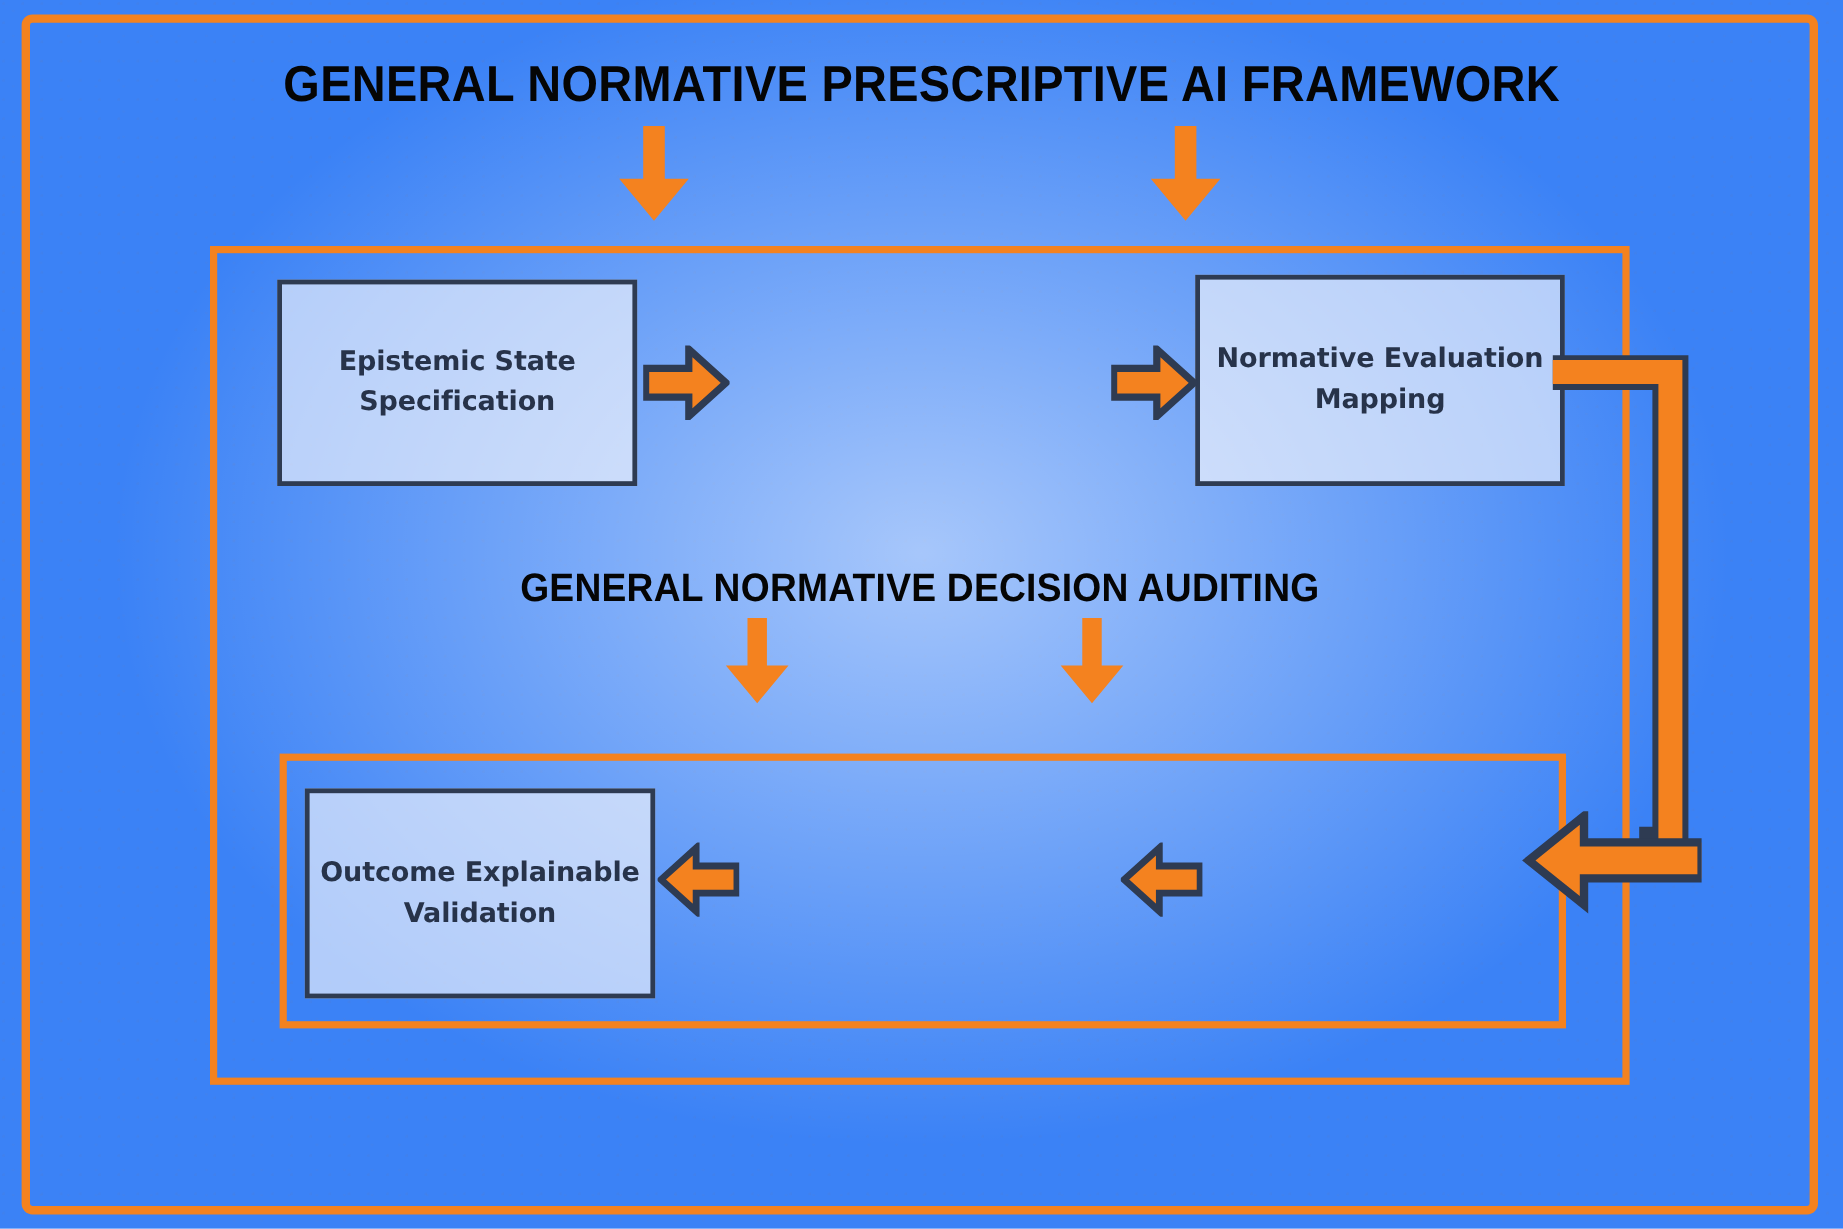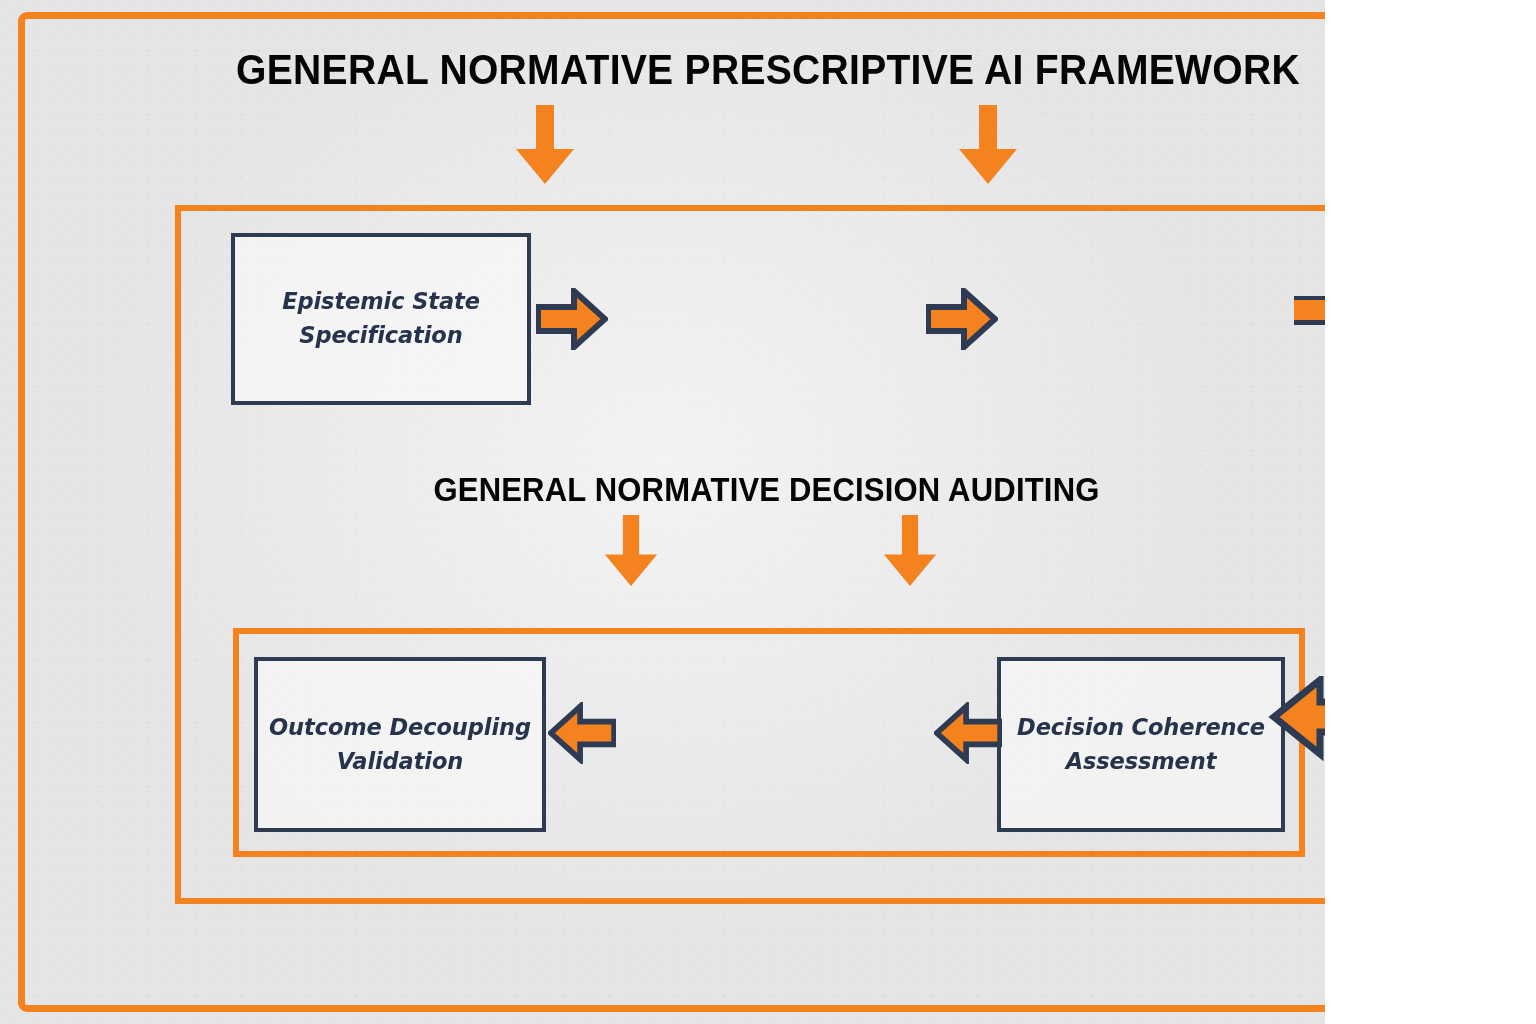--- a/index.html
+++ b/index.html
@@ -2,23 +2,23 @@
 <html><head>
 <meta charset="utf-8">
 <style>
   html, body {
     margin: 0;
     padding: 0;
     background: #ffffff;
   }
   #canvas {
     position: relative;
-    width: 1325px;
+    width: 1536px;
     height: 1024px;
-    background-color: #e5e5e5;
+    background-color: #3b82f6;
     overflow: hidden;
     font-family: "Liberation Sans", sans-serif;
   }
   
   #texture {
     position: absolute;
     inset: 0;
     background-image:
       radial-gradient(circle at 3px 3px, rgba(120,110,130,0.075) 1.1px, transparent 1.3px),
       radial-gradient(circle at 11px 9px, rgba(140,120,130,0.05) 1px, transparent 1.2px);
@@ -104,21 +104,20 @@
   .stage-box {
     position: absolute;
     border: 4px solid #2e3b52;
     background: rgba(252,250,251,0.62);
     box-sizing: border-box;
     display: flex;
     align-items: center;
     justify-content: center;
     text-align: center;
     z-index: 4;
-    font-style: italic;
   }
   .stage-label {
     font-family: "DejaVu Sans", "Liberation Sans", sans-serif;
     font-weight: bold;
     font-size: 22.5px;
     line-height: 1.49;
     color: #27334a;
     letter-spacing: -0.1px;
     padding: 0 6px;
     white-space: pre-line;
@@ -180,43 +179,43 @@
 
   <svg class="arrow" style="left:536px; top:288px;" width="72" height="62" viewBox="0 0 72 62">
     <path d="M2 19 H38 V3 L69 31 L38 59 V43 H2 Z" fill="#f4821f" stroke="#2e3b52" stroke-width="6" stroke-linejoin="miter"></path>
   </svg>
 
 
   <svg class="arrow" style="left:926px; top:288px;" width="72" height="62" viewBox="0 0 72 62">
     <path d="M2 19 H38 V3 L69 31 L38 59 V43 H2 Z" fill="#f4821f" stroke="#2e3b52" stroke-width="6" stroke-linejoin="miter"></path>
   </svg>
 
+  <div class="stage-box b-normative">
+    <span class="stage-label">Normative Evaluation
+Mapping</span>
+  </div>
 
   <div class="title-sub">GENERAL NORMATIVE DECISION
 AUDITING</div>
 
   <svg class="down-arrow" style="left:603px; top:515px;" width="56" height="72" viewBox="0 0 62 80">
     <path d="M22 0 H40 V44 H60 L31 79 L2 44 H22 Z" fill="#f4821f"></path>
   </svg>
   <svg class="down-arrow" style="left:882px; top:515px;" width="56" height="72" viewBox="0 0 62 80">
     <path d="M22 0 H40 V44 H60 L31 79 L2 44 H22 Z" fill="#f4821f"></path>
   </svg>
 
   <div class="stage-box b-outcome">
-    <span class="stage-label">Outcome Decoupling
+    <span class="stage-label">Outcome Explainable
 Validation</span>
   </div>
 
   <svg class="arrow" style="left:548px; top:702px;" width="68" height="62" viewBox="0 0 72 62">
     <path d="M70 19 H34 V3 L3 31 L34 59 V43 H70 Z" fill="#f4821f" stroke="#2e3b52" stroke-width="6" stroke-linejoin="miter"></path>
   </svg>
 
 
   <svg class="arrow" style="left:934px; top:702px;" width="68" height="62" viewBox="0 0 72 62">
     <path d="M70 19 H34 V3 L3 31 L34 59 V43 H70 Z" fill="#f4821f" stroke="#2e3b52" stroke-width="6" stroke-linejoin="miter"></path>
   </svg>
 
-  <div class="stage-box b-coherence">
-    <span class="stage-label">Decision Coherence
-Assessment</span>
-  </div>
 
 </div>
 
 </body></html>

